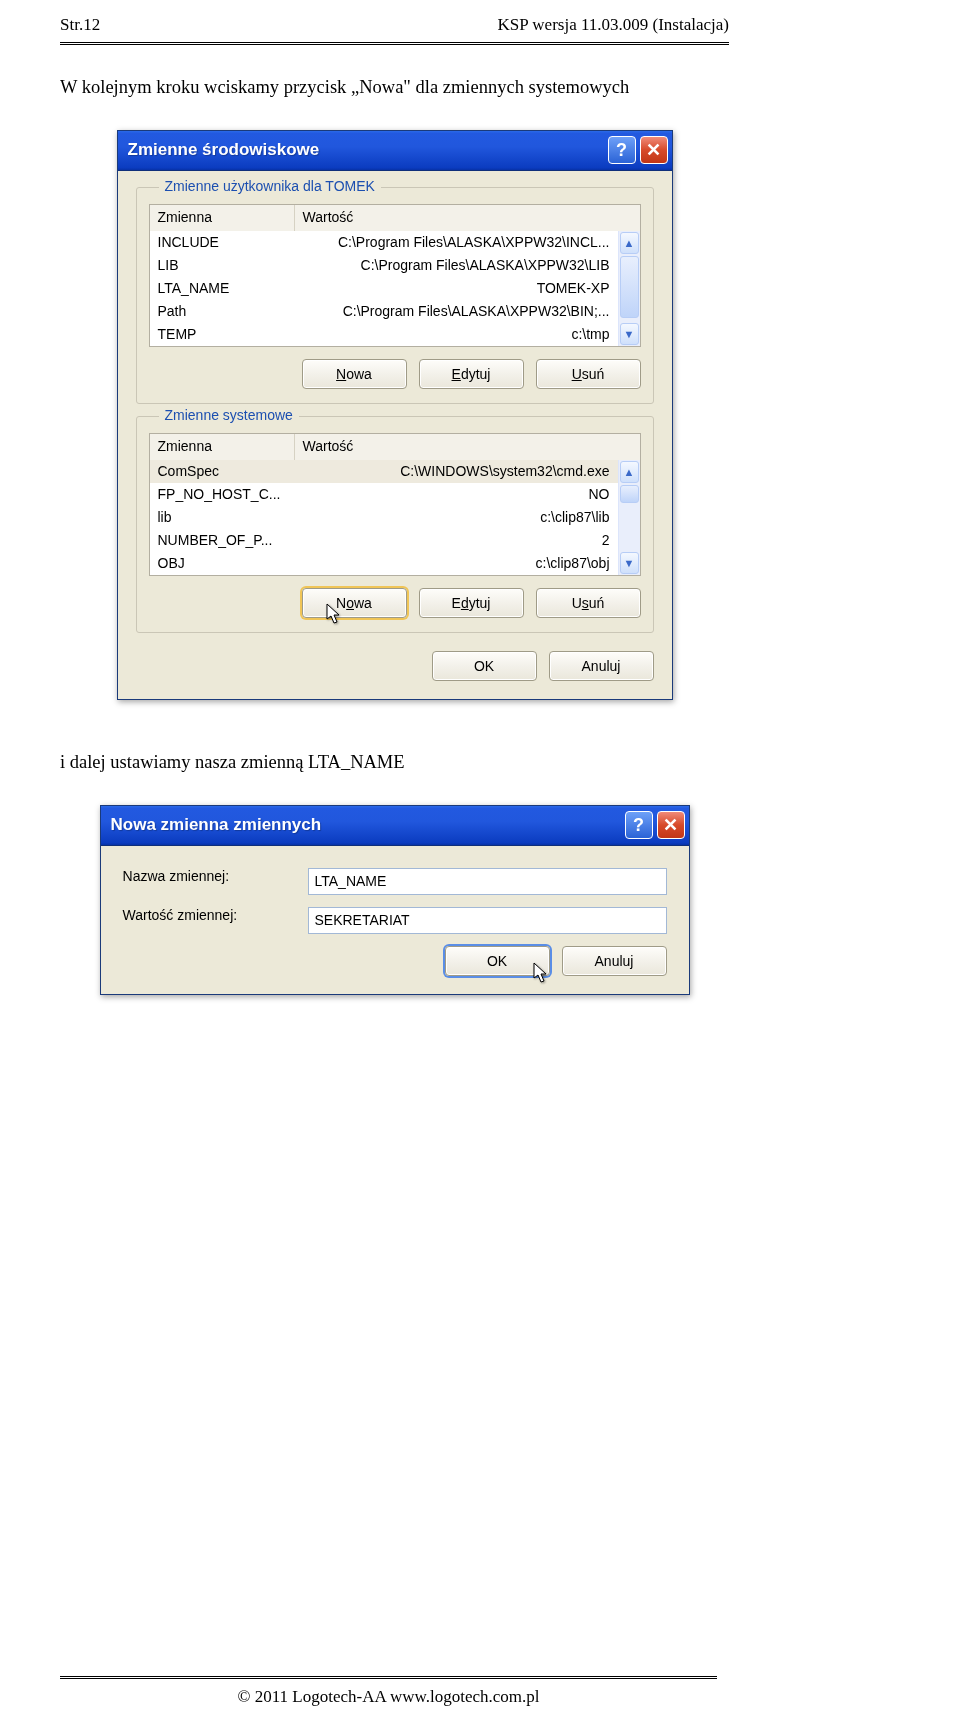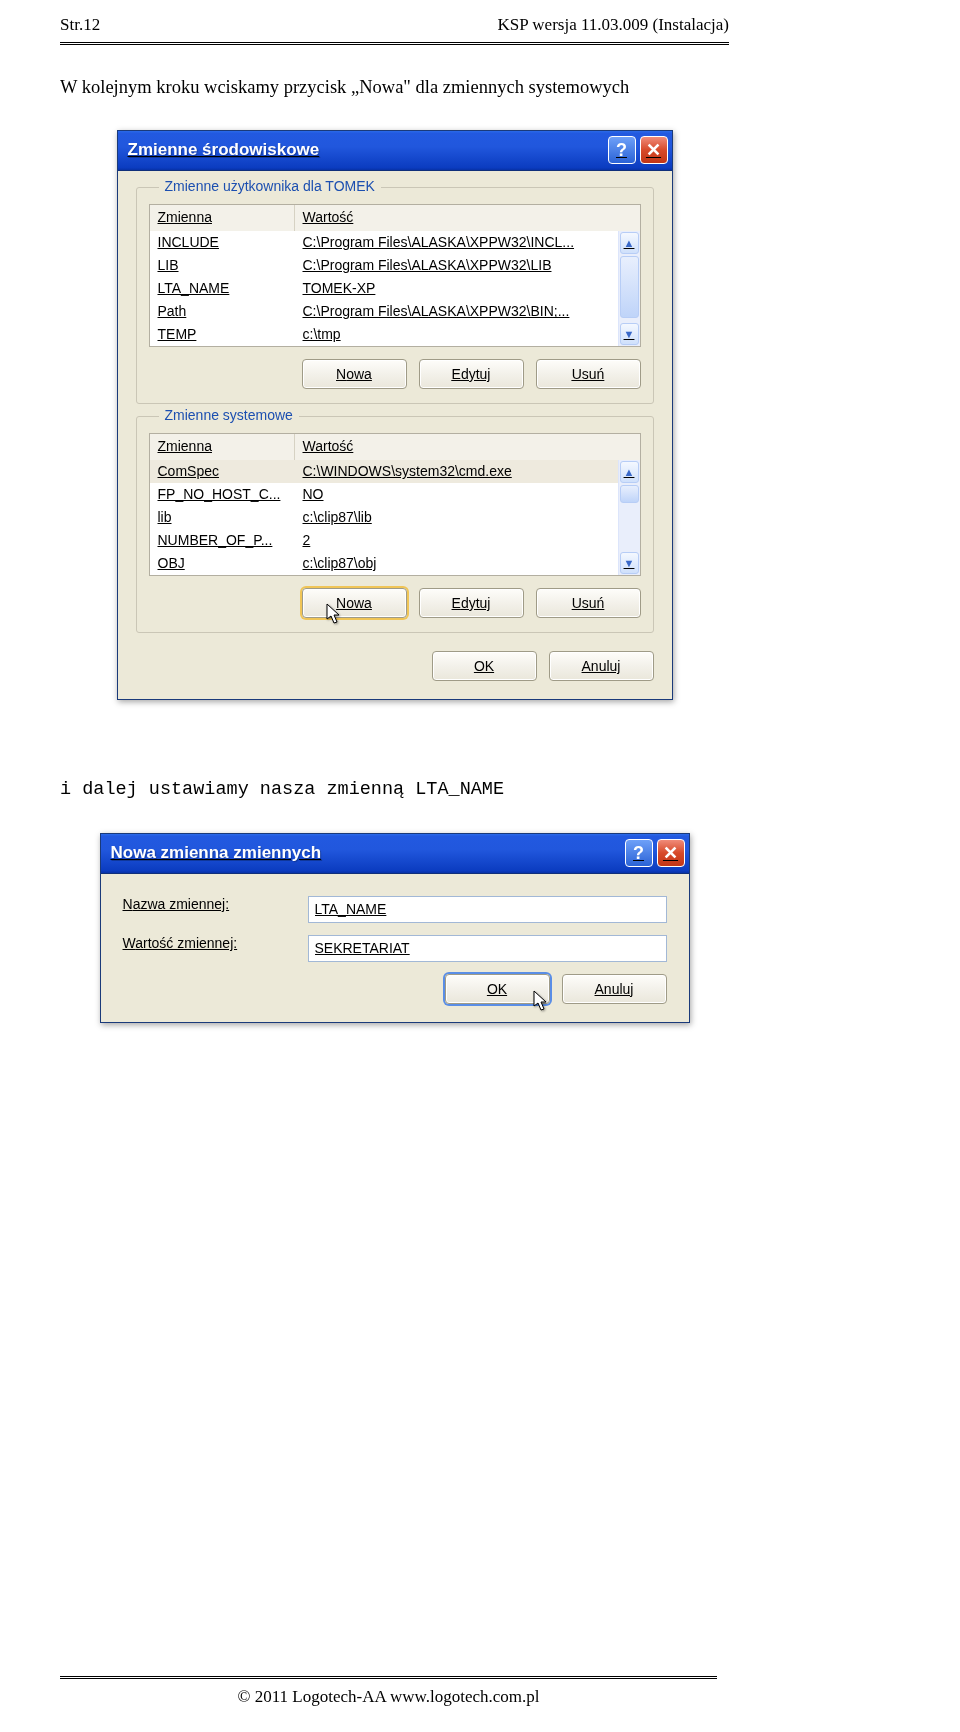--- a/index.html
+++ b/index.html
@@ -37,21 +37,21 @@
     right: 72px;
   }
   .footer-rule { height: 3px; border-top: 1.5px solid #000; border-bottom: 1px solid #000; margin-bottom: 8px; }
   .footer-text {
     font-family: "Century Schoolbook", Georgia, serif;
     font-size: 17px;
     text-align: center;
   }
 
   
-  .winui { font-family: Tahoma, Arial, sans-serif; text-decoration: underline; }
+  .winui { font-family: Tahoma, Arial, sans-serif; }
   .dialog {
     margin: 0 auto;
     border: 1px solid #1a3a7a;
     background: #ece9d8;
     box-shadow: 1px 2px 6px rgba(0,0,0,.35);
   }
   .d1 { width: 556px; }
   .d2 { width: 590px; margin-top: 30px; }
 
   
@@ -119,21 +119,21 @@
     color: #000;
   }
   .hd-cell.var { width: 145px; border-right: 1px solid #d6d2c3; }
   .hd-cell.val { flex: 1; }
   .list-body {
     display: flex;
   }
   .list-rows { flex: 1; }
   .row { display: flex; font-size: 14px; height: 23px; align-items: center; }
   .row .c1 { width: 145px; padding: 0 8px; white-space: nowrap; overflow: hidden; }
-  .row .c2 { flex: 1; padding: 0 8px; white-space: nowrap; overflow: hidden; }
+  .row .c2 { flex: 1; padding: 0 8px; white-space: nowrap; overflow: hidden; text-align: right; }
   .row.sel { background: #eeeade; }
   .vscroll {
     width: 22px;
     background: #e9eefb;
     border-left: 1px solid #dce5fb;
     display: flex;
     flex-direction: column;
   }
   .vscroll .arrow {
     height: 22px;
@@ -324,21 +324,21 @@
       </div>
 
       <div class="btn-row" style="margin-top:18px;">
         <button class="btn">OK</button>
         <button class="btn">Anuluj</button>
       </div>
 
     </div>
   </div>
 
-  <p class="body-text" style="margin-top:78px;font-family:Liberation Mono, monospace;">i dalej ustawiamy nasza zmienną LTA_NAME</p>
+  <p class="body-text" style="margin-top:50px;">i dalej ustawiamy nasza zmienną LTA_NAME</p>
 
   <div class="dialog d2 winui">
     <div class="titlebar">
       <span class="title-text">Nowa zmienna zmiennych</span>
       <div class="titlebtns">
         <div class="titlebtn help">
             <span>?</span>
           </div>
         <div class="titlebtn close">
             <span>✕</span>

